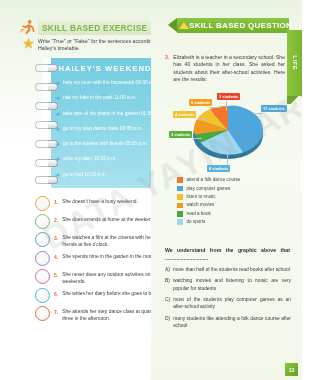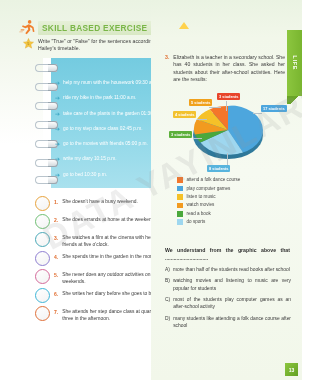--- a/index.html
+++ b/index.html
@@ -221,20 +221,23 @@
         <div class="nb-body"></div>
         <div class="nb-spine"></div>
         <div class="ring" style="top:6px"></div>
         <div class="ring" style="top:25px"></div>
         <div class="ring" style="top:44px"></div>
         <div class="ring" style="top:63px"></div>
         <div class="ring" style="top:82px"></div>
         <div class="ring" style="top:101px"></div>
         <div class="ring" style="top:118px"></div>
 
+        <div class="nb-title">
+          <span>HAILEY'S WEEKEND</span>
+        </div>
 
         <div class="nb-list">
           <div class="nb-item">
             <span class="arrow">➔</span>
             <span class="txt">help my mum with the housework 09:30 a.m.</span>
           </div>
           <div class="nb-item">
             <span class="arrow">➔</span>
             <span class="txt">ride my bike in the park 11:00 a.m.</span>
           </div>
@@ -297,20 +300,23 @@
           <div class="num">7.</div>
           <div class="sent">She attends her step dance class at quarter to three in the afternoon.</div>
         </div>
       </div>
 
     </div>
   </div>
 
   <div class="right">
 
+    <div class="ribbon">
+      <span>SKILL BASED QUESTION</span>
+    </div>
     <div class="ribbon-tri"></div>
 
     <div class="side-tab">
       <span>LIFE</span>
     </div>
 
     <div class="qnum-row">
       <div class="qnum">3.</div>
       <div class="qbody">Elizabeth is a teacher in a secondary school. She has 40 students in her class. She asked her students about their after-school activities. Here are the results:</div>
     </div>

